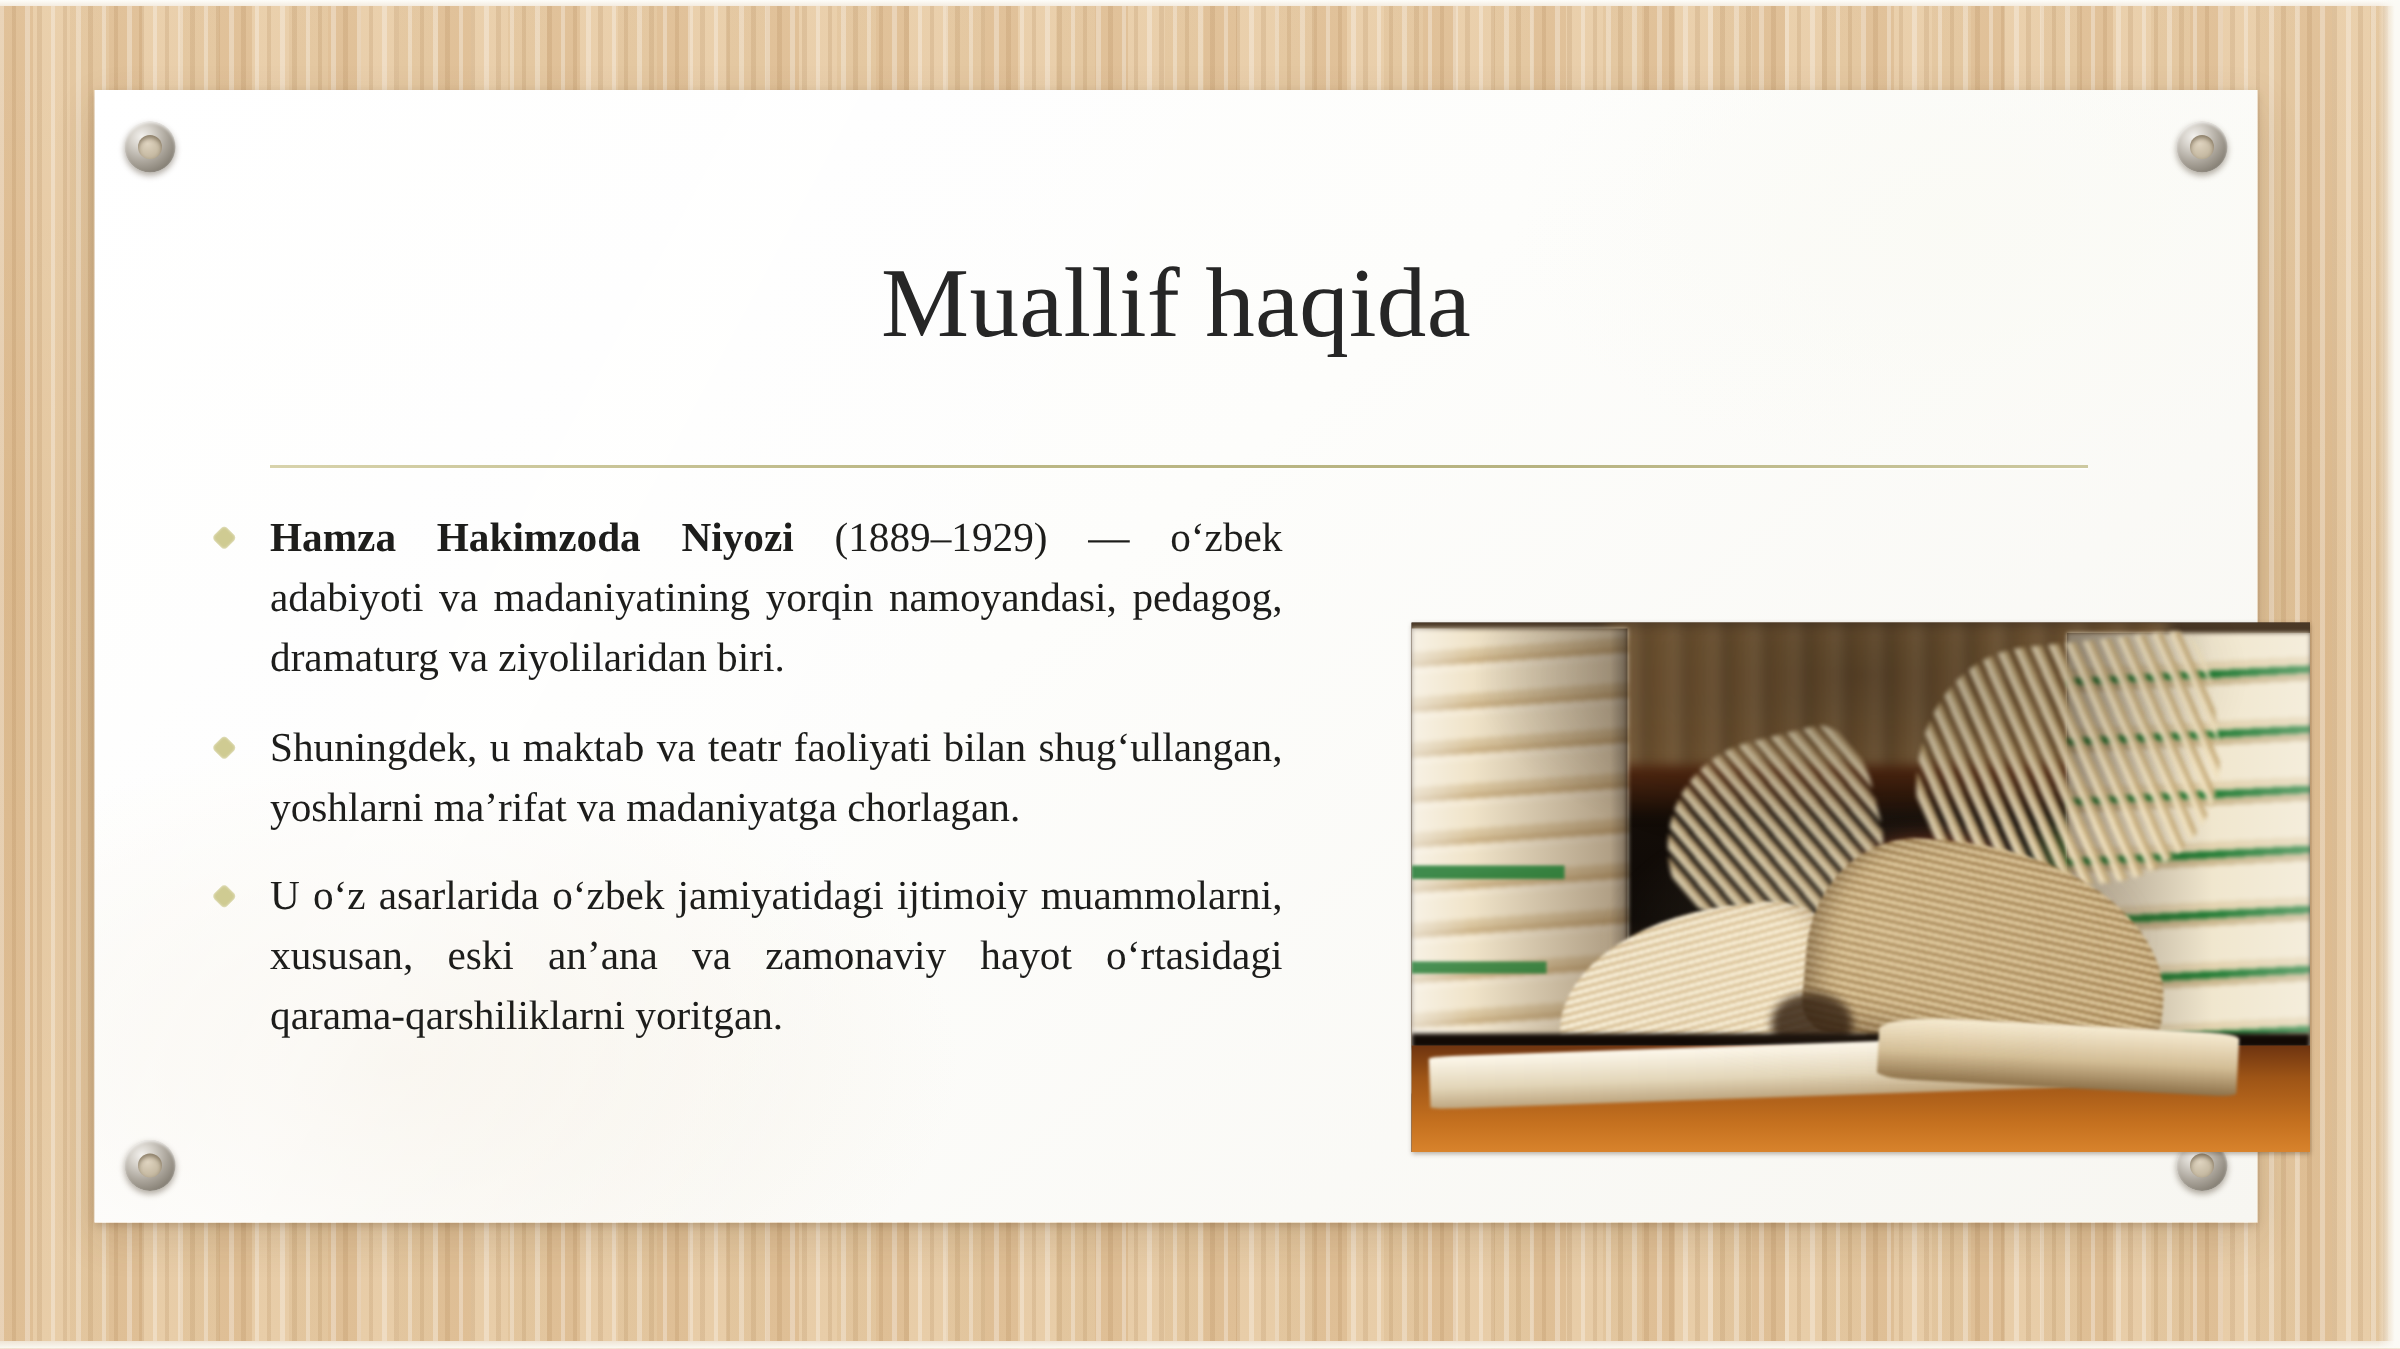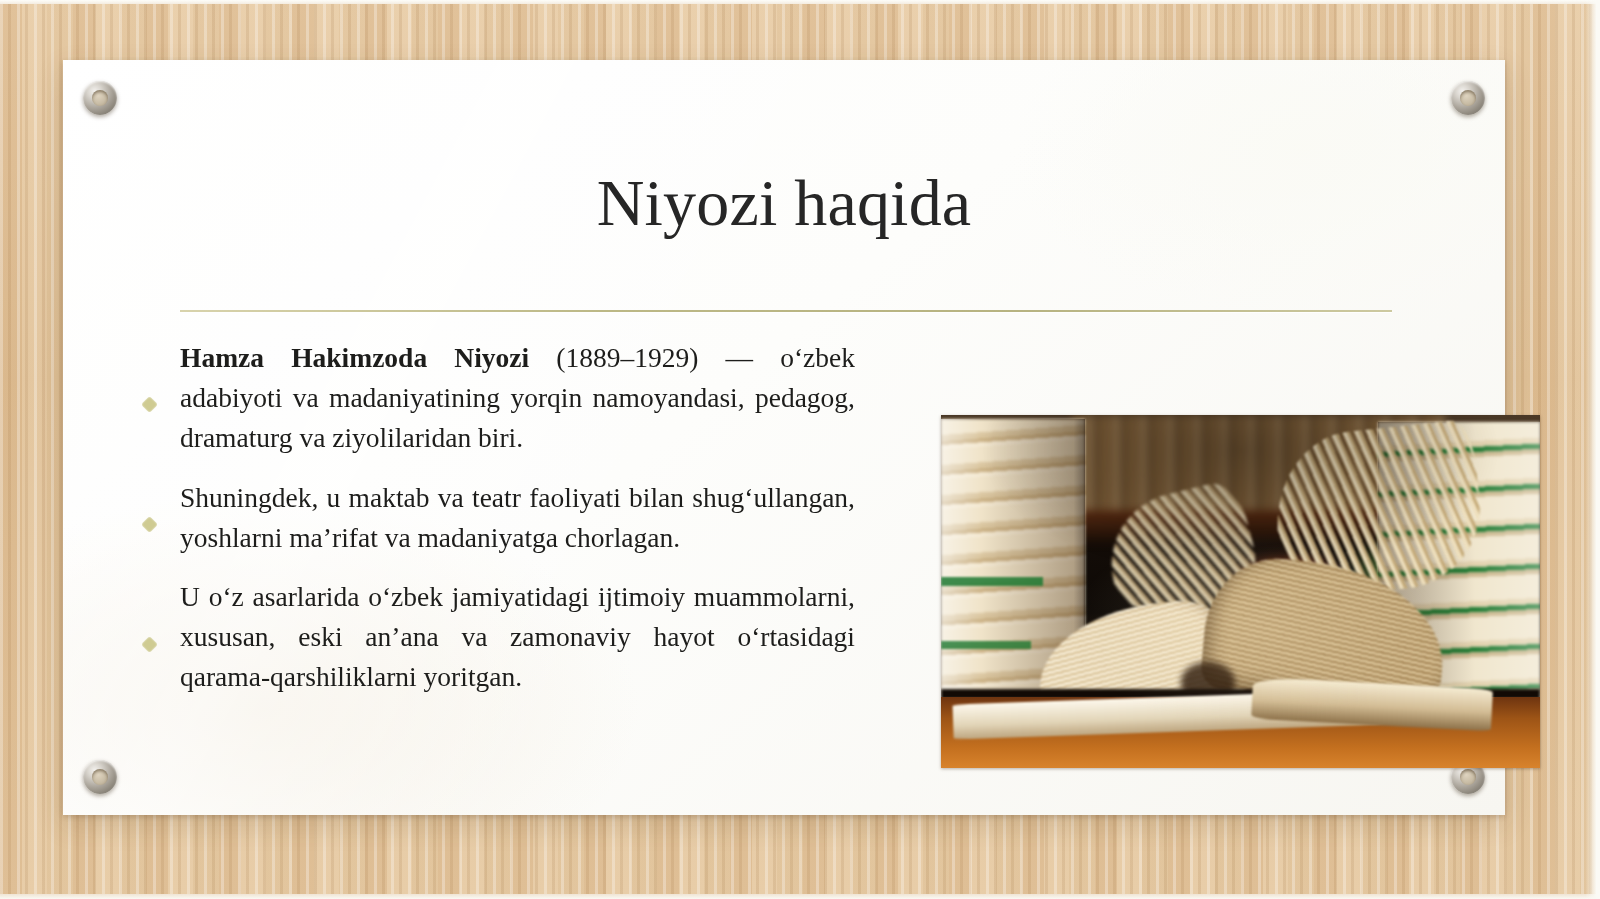--- a/index.html
+++ b/index.html
@@ -160,21 +160,21 @@
   
   .body-col {
     position: absolute;
     left: 76px;
     top: 278px;
     width: 716px;
   }
 
   .bullet-row {
     display: flex;
-    align-items: center;
+    align-items: flex-start;
     margin-bottom: 20px;
   }
   .bullet-row:last-child { margin-bottom: 0; }
 
   .bullet-mark {
     flex: 0 0 auto;
     width: 13px;
     height: 13px;
     margin: 14px 24px 0 4px;
     background: #cfcb92;
@@ -499,21 +499,21 @@
 
   <div class="panel">
 
     <div class="panel-sheen"></div>
 
     <div class="screw screw-tl"></div>
     <div class="screw screw-tr"></div>
     <div class="screw screw-bl"></div>
     <div class="screw screw-br"></div>
 
-    <div class="title">Niyozi haqida</div>
+    <div class="title">Muallif haqida</div>
 
     <div class="title-rule"></div>
 
     <div class="body-col">
 
       <div class="bullet-row">
         <span class="bullet-mark"></span>
         <div class="bullet-text">
           <span class="lead">Hamza Hakimzoda Niyozi</span><span> (1889–1929) — o‘zbek adabiyoti va madaniyatining yorqin namoyandasi, pedagog, dramaturg va ziyolilaridan biri.</span>
         </div>

